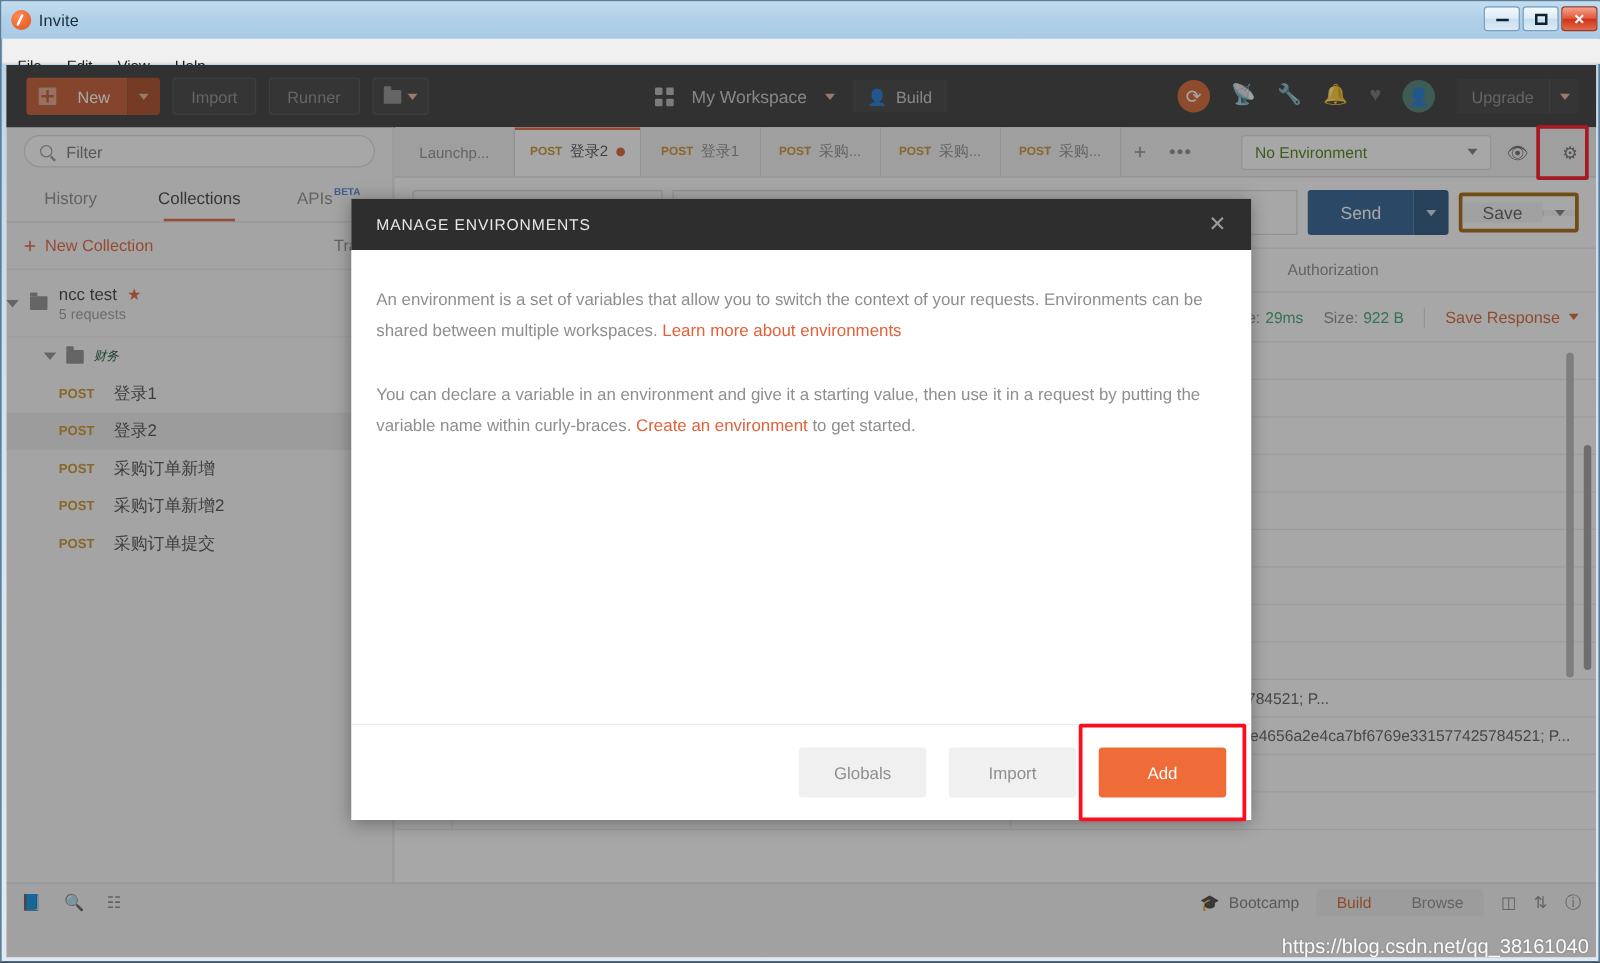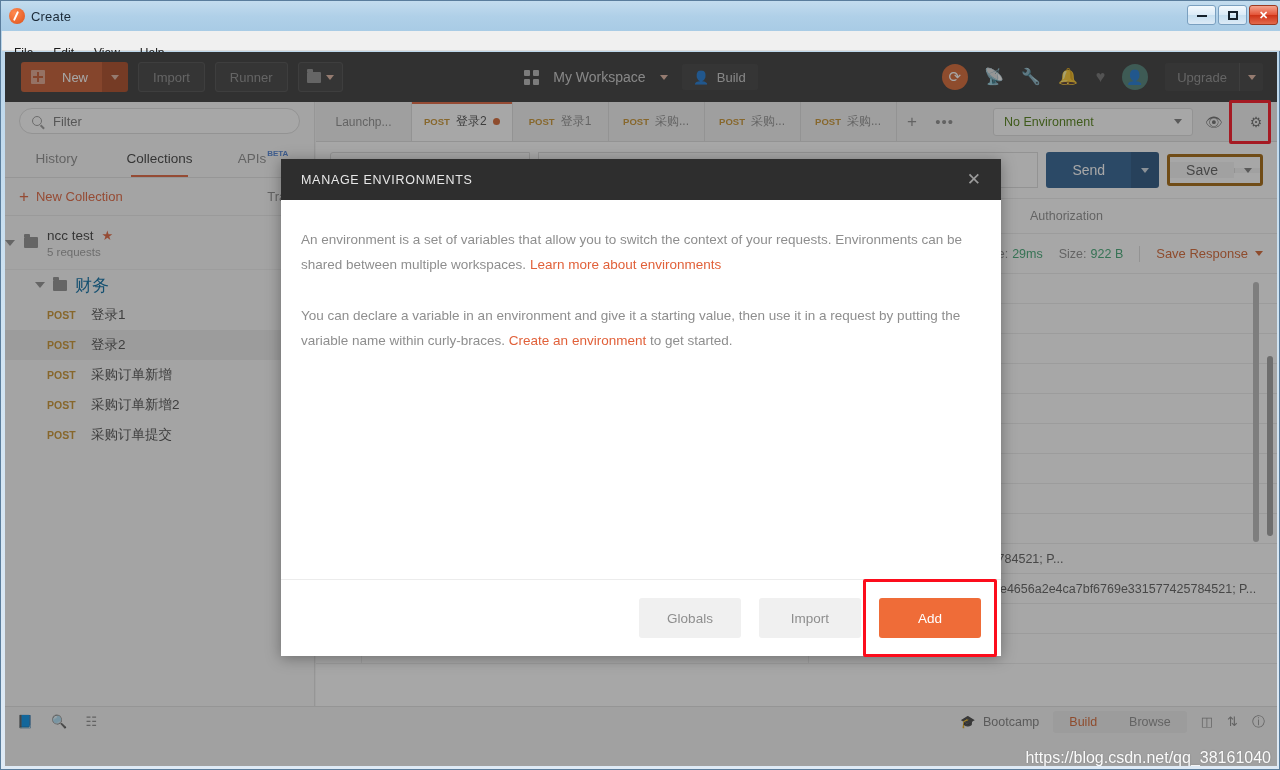--- a/index.html
+++ b/index.html
@@ -194,21 +194,21 @@
     border-bottom:1px solid #eee;
   }
   .tri { width:0;height:0;border-left:5px solid transparent;border-right:5px solid transparent;border-top:6px solid #8e8e8e; flex:none;}
   .folder-ico { width:14px; height:11px; background:#8e8e8e; border-radius:1px; position:relative; flex:none;}
   .folder-ico::before { content:""; position:absolute; left:0; top:-3px; width:6px;height:3px;background:#8e8e8e;border-radius:1px 1px 0 0;}
   .coll-root .txt { display:flex; flex-direction:column; gap:3px; }
   .coll-root .nm { font-size:13.5px; color:#3b3b3b; display:flex; align-items:center; gap:8px;}
   .star { color:#e1613a; font-size:13px; }
   .coll-root .sub { font-size:11.5px; color:#9b9b9b; }
   .folder-row { height:30px; display:flex; align-items:center; gap:8px; padding-left: 30px; }
-  .folder-row .fname { font-size:17px; color:#0369a1; }
+  .folder-row .fname { font-size:10px; color:#14532d;font-style:italic; }
   .req-row { height:30px; display:flex; align-items:center; gap: 14px; padding-left: 42px; }
   .req-row.sel { background:#ededed; }
   .req-row .meth { color:#c8912b; font-size:10.5px; font-weight:bold; width: 30px; }
   .req-row .rname { font-size:13.5px; color:#4a4a4a; }
 
   
   #right-pane { position:absolute; left:311px; top:0; width: 961px; height: 634px; background:#fff;}
   #tabbar {
     height: 40px; background:#f2f2f2; display:flex; align-items:stretch;
     border-bottom:1px solid #dcdcdc;
@@ -340,21 +340,21 @@
     font-family: "Liberation Sans", sans-serif;
   }
 </style>
 </head>
 <body>
 
 <div id="app-window">
 
   <div id="title-bar">
     <span class="appicon"></span>
-    <span class="title-text">Create</span>
+    <span class="title-text">Invite</span>
     <div class="win-btns">
       <div class="win-btn min">
           <span class="mini"></span>
         </div>
       <div class="win-btn max">
           <span class="mini"></span>
         </div>
       <div class="win-btn close">✕</div>
     </div>
   </div>

